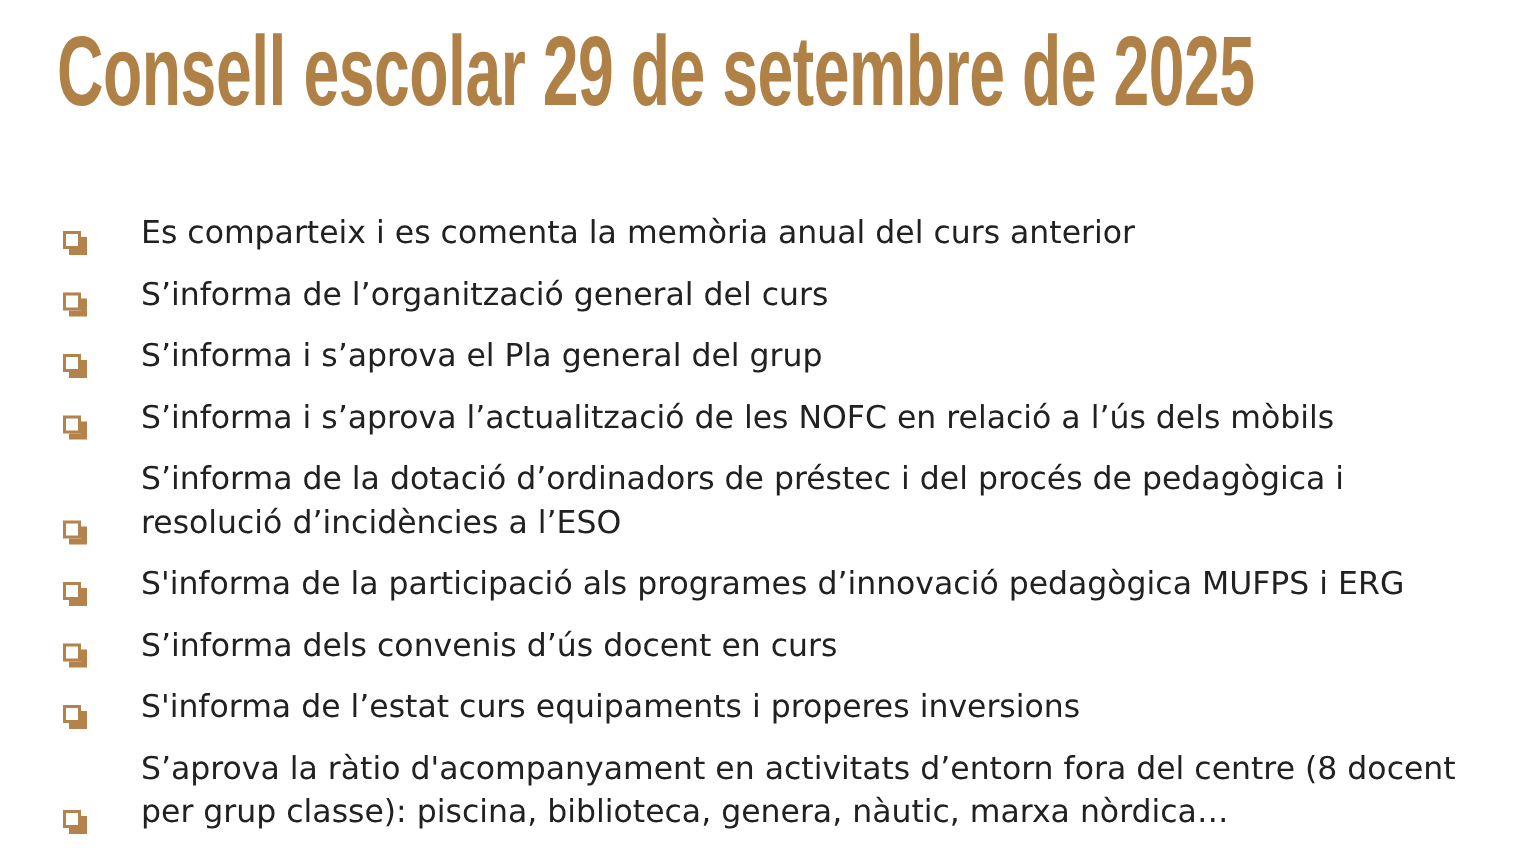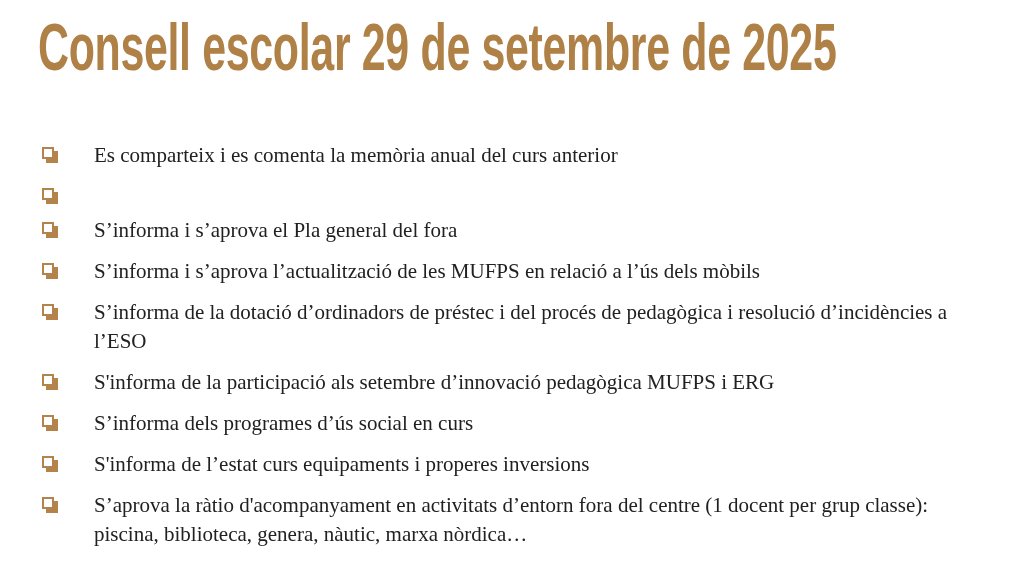--- a/index.html
+++ b/index.html
@@ -38,23 +38,22 @@
   }
   .agenda-list {
     position: absolute;
     left: 40px;
     top: 141px;
     width: 940px;
     list-style: none;
   }
   .agenda-item {
     display: flex;
-    align-items: flex-start;
+    align-items: flex-end;
     margin-bottom: 12px;
-    font-family: Liberation Serif, serif;
   }
   .bullet {
     flex: 0 0 16px;
     width: 16px;
     height: 16px;
     margin: 6px 36px 0 2px;
     position: relative;
   }
   
   .bullet::after {
@@ -92,43 +91,44 @@
 <div class="slide">
   <h1 class="slide-title">Consell escolar 29 de setembre de 2025</h1>
 
   <ul class="agenda-list">
     <li class="agenda-item">
       <span class="bullet"></span>
       <span class="item-text">Es comparteix i es comenta la memòria anual del curs anterior</span>
     </li>
     <li class="agenda-item">
       <span class="bullet"></span>
+      <span class="item-text">S’informa de l’organització general del curs</span>
     </li>
     <li class="agenda-item">
       <span class="bullet"></span>
-      <span class="item-text">S’informa i s’aprova el Pla general del fora</span>
+      <span class="item-text">S’informa i s’aprova el Pla general del grup</span>
     </li>
     <li class="agenda-item">
       <span class="bullet"></span>
-      <span class="item-text">S’informa i s’aprova l’actualització de les MUFPS en relació a l’ús dels mòbils</span>
+      <span class="item-text">S’informa i s’aprova l’actualització de les NOFC en relació a l’ús dels mòbils</span>
     </li>
     <li class="agenda-item">
       <span class="bullet"></span>
       <span class="item-text">S’informa de la dotació d’ordinadors de préstec i del procés de pedagògica i resolució d’incidències a l’ESO</span>
     </li>
     <li class="agenda-item">
       <span class="bullet"></span>
-      <span class="item-text">S'informa de la participació als setembre d’innovació pedagògica MUFPS i ERG</span>
+      <span class="item-text">S'informa de la participació als programes d’innovació pedagògica MUFPS i ERG</span>
     </li>
     <li class="agenda-item">
       <span class="bullet"></span>
-      <span class="item-text">S’informa dels programes d’ús social en curs</span>
+      <span class="item-text">S’informa dels convenis d’ús docent en curs</span>
     </li>
     <li class="agenda-item">
       <span class="bullet"></span>
       <span class="item-text">S'informa de l’estat curs equipaments i properes inversions</span>
     </li>
     <li class="agenda-item">
       <span class="bullet"></span>
-      <span class="item-text">S’aprova la ràtio d'acompanyament en activitats d’entorn fora del centre (1 docent per grup classe): piscina, biblioteca, genera, nàutic, marxa nòrdica…</span>
+      <span class="item-text">S’aprova la ràtio d'acompanyament en activitats d’entorn fora del centre (8 docent per grup classe): piscina, biblioteca, genera, nàutic, marxa nòrdica…</span>
     </li>
   </ul>
 </div>
 
 </body></html>

